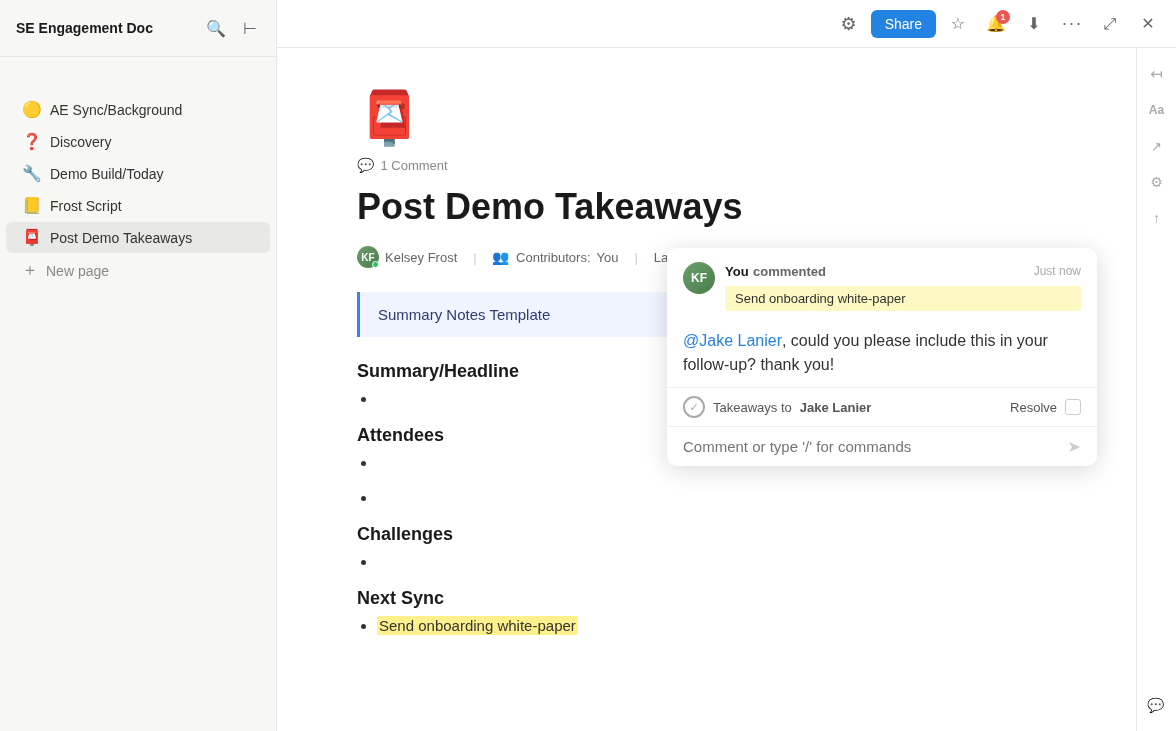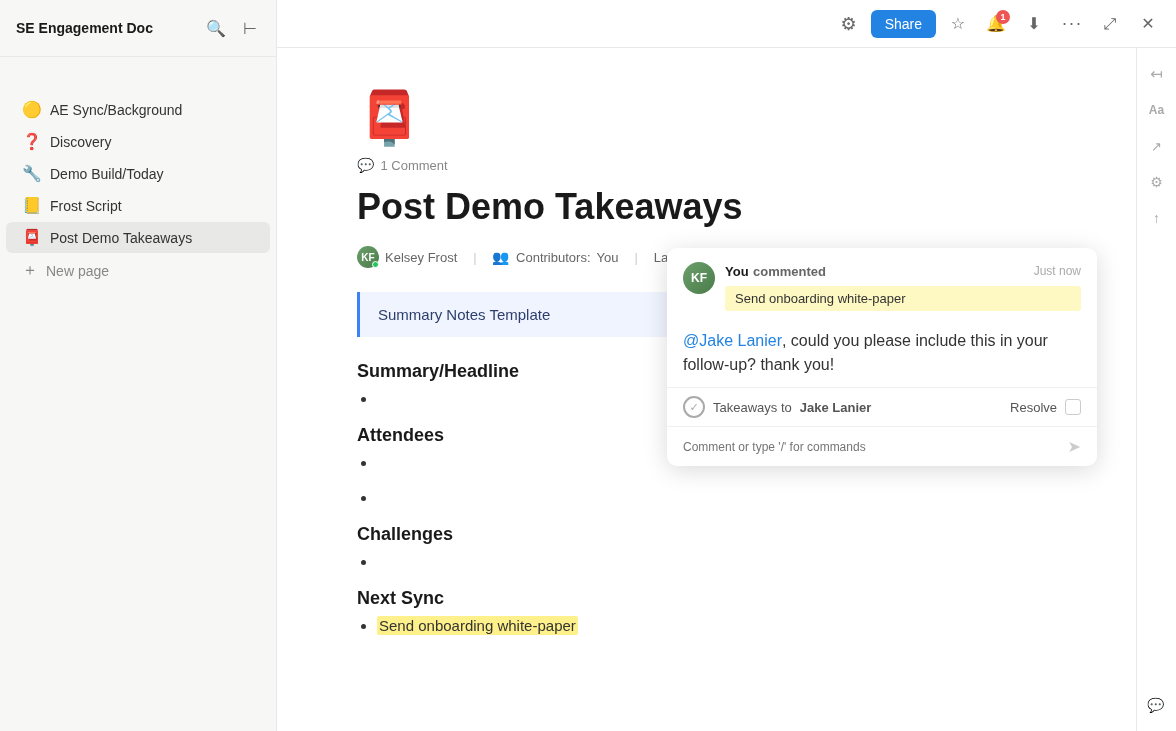--- a/index.html
+++ b/index.html
@@ -385,21 +385,21 @@
       display: flex;
       align-items: center;
       padding: 10px 16px;
       border-top: 1px solid #f0f0f0;
       gap: 8px;
     }
     .comment-input {
       flex: 1;
       border: none;
       outline: none;
-      font-size: 12px;
+      font-size: 15px;
       color: #3b82f6;
       background: transparent;
     }
     .send-icon {
       color: #ccc;
       font-size: 16px;
       cursor: pointer;
     }
   </style>
 </head>

